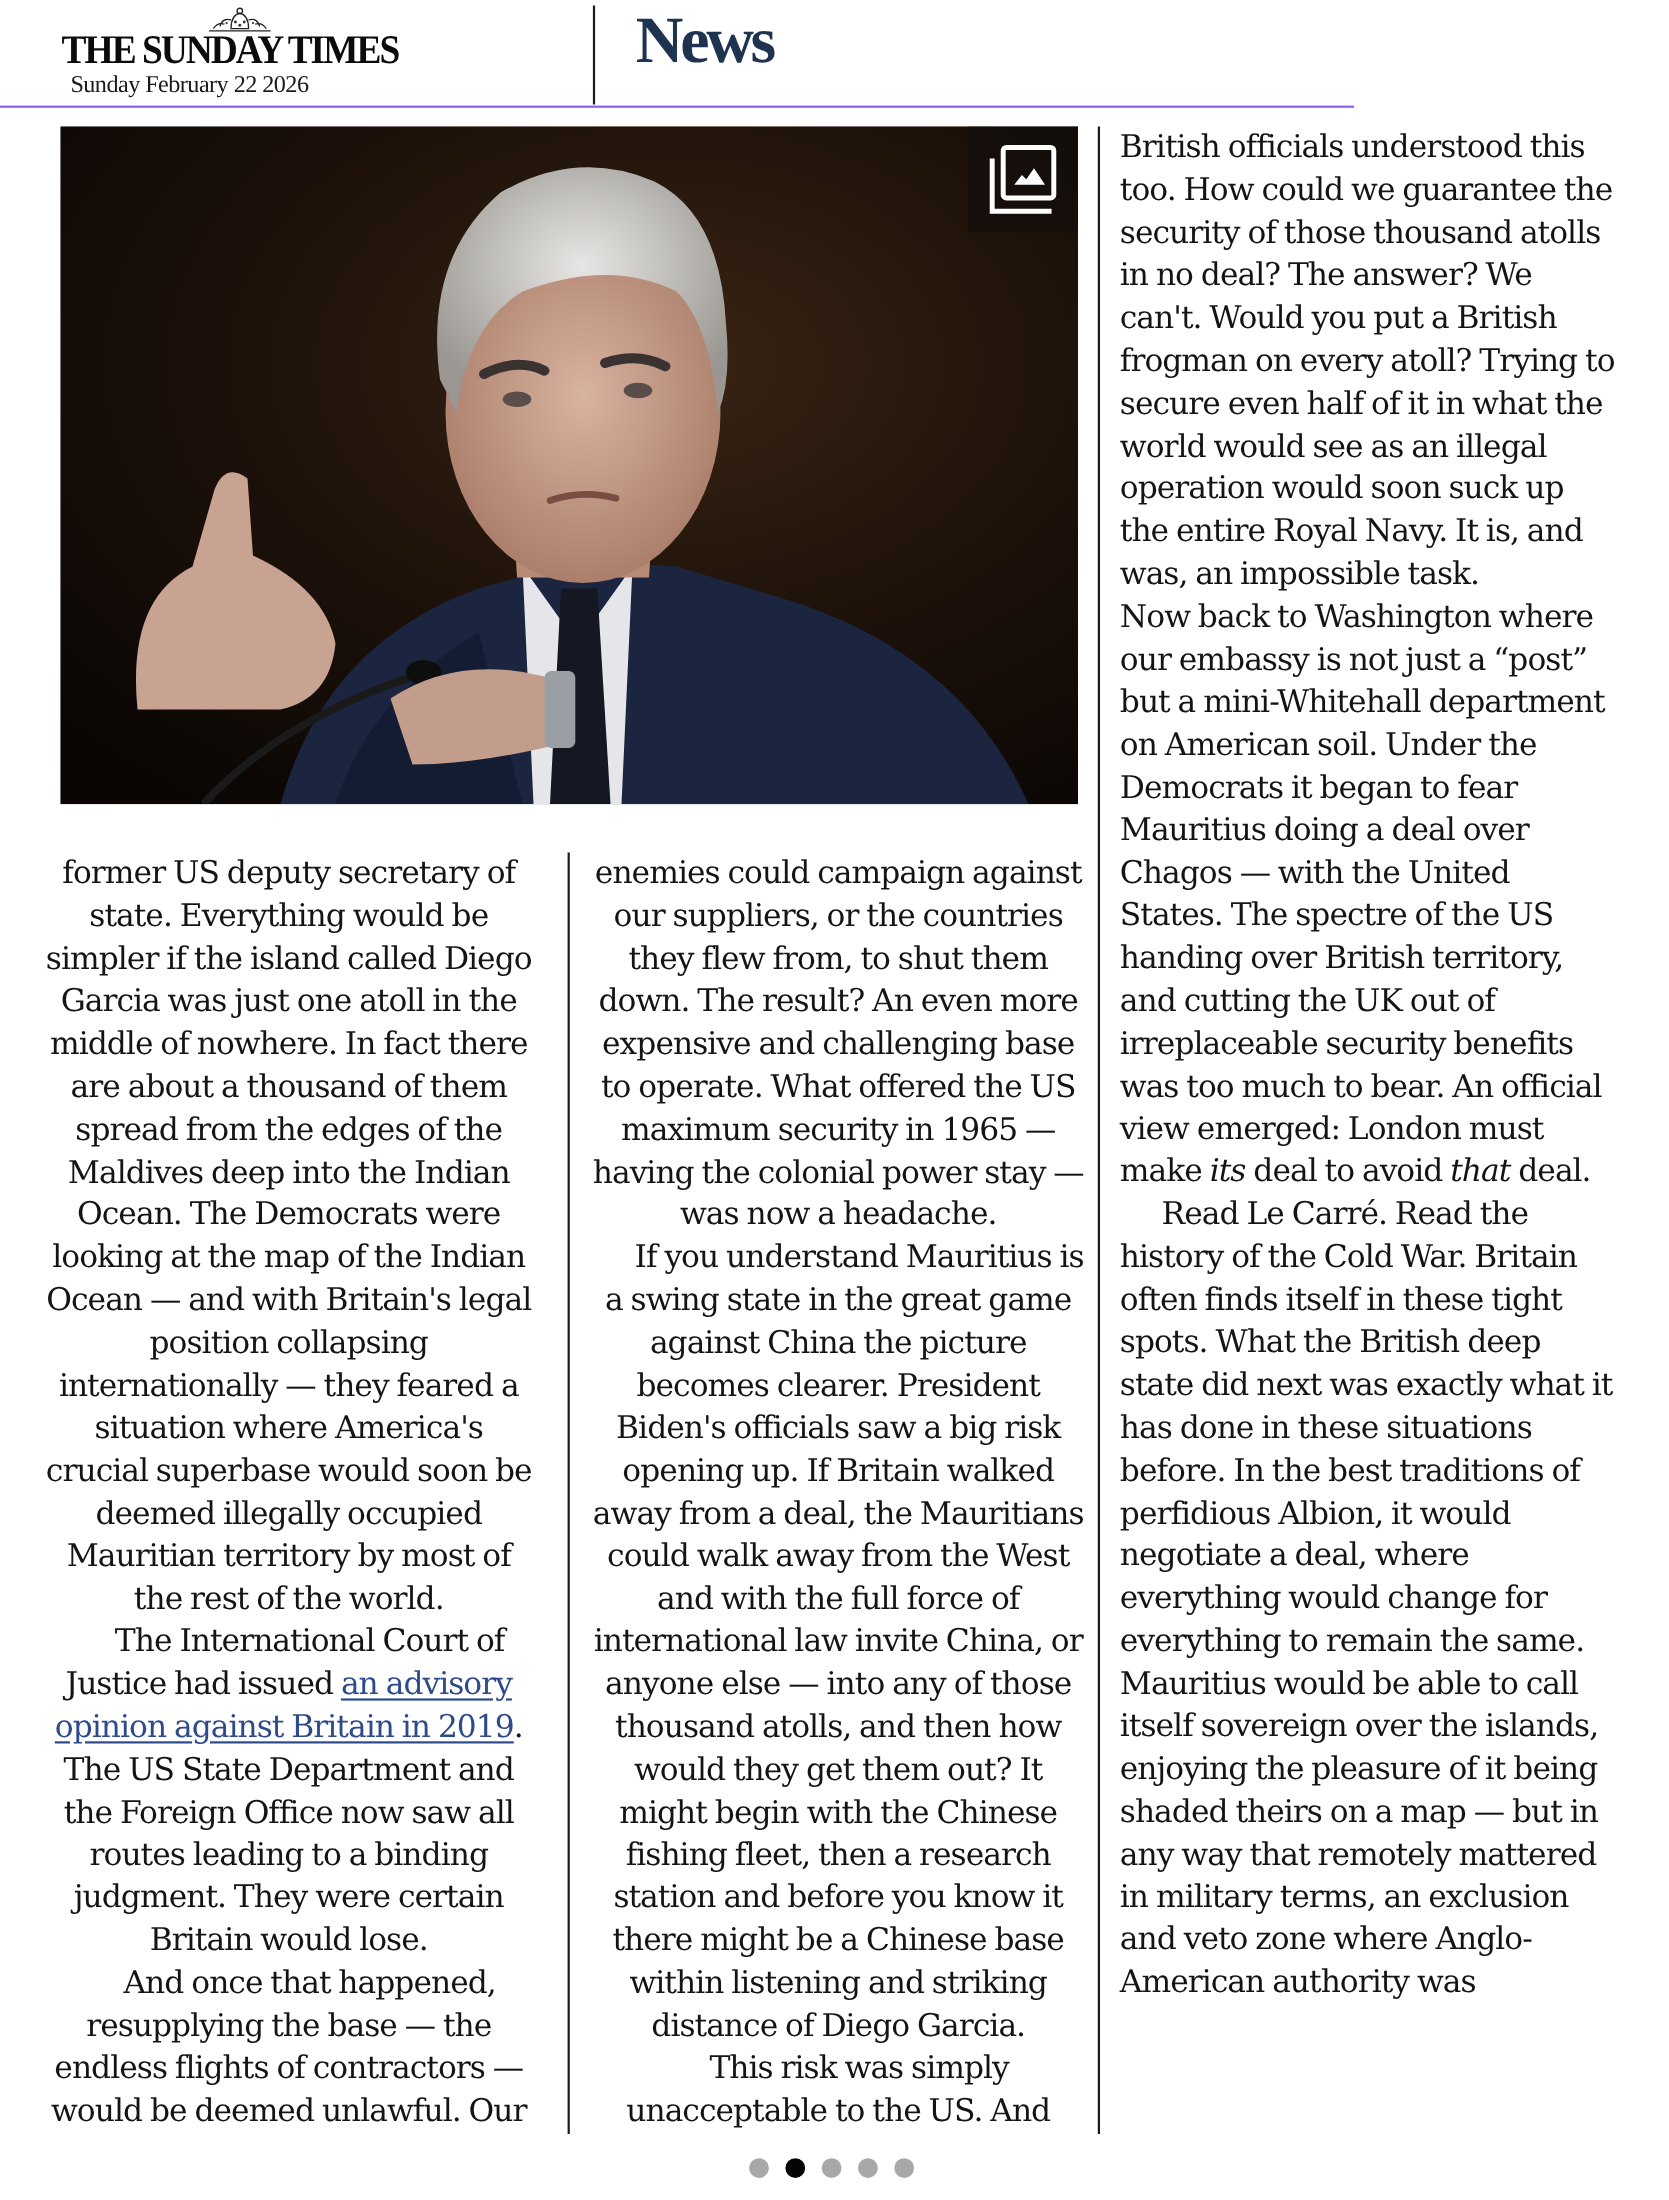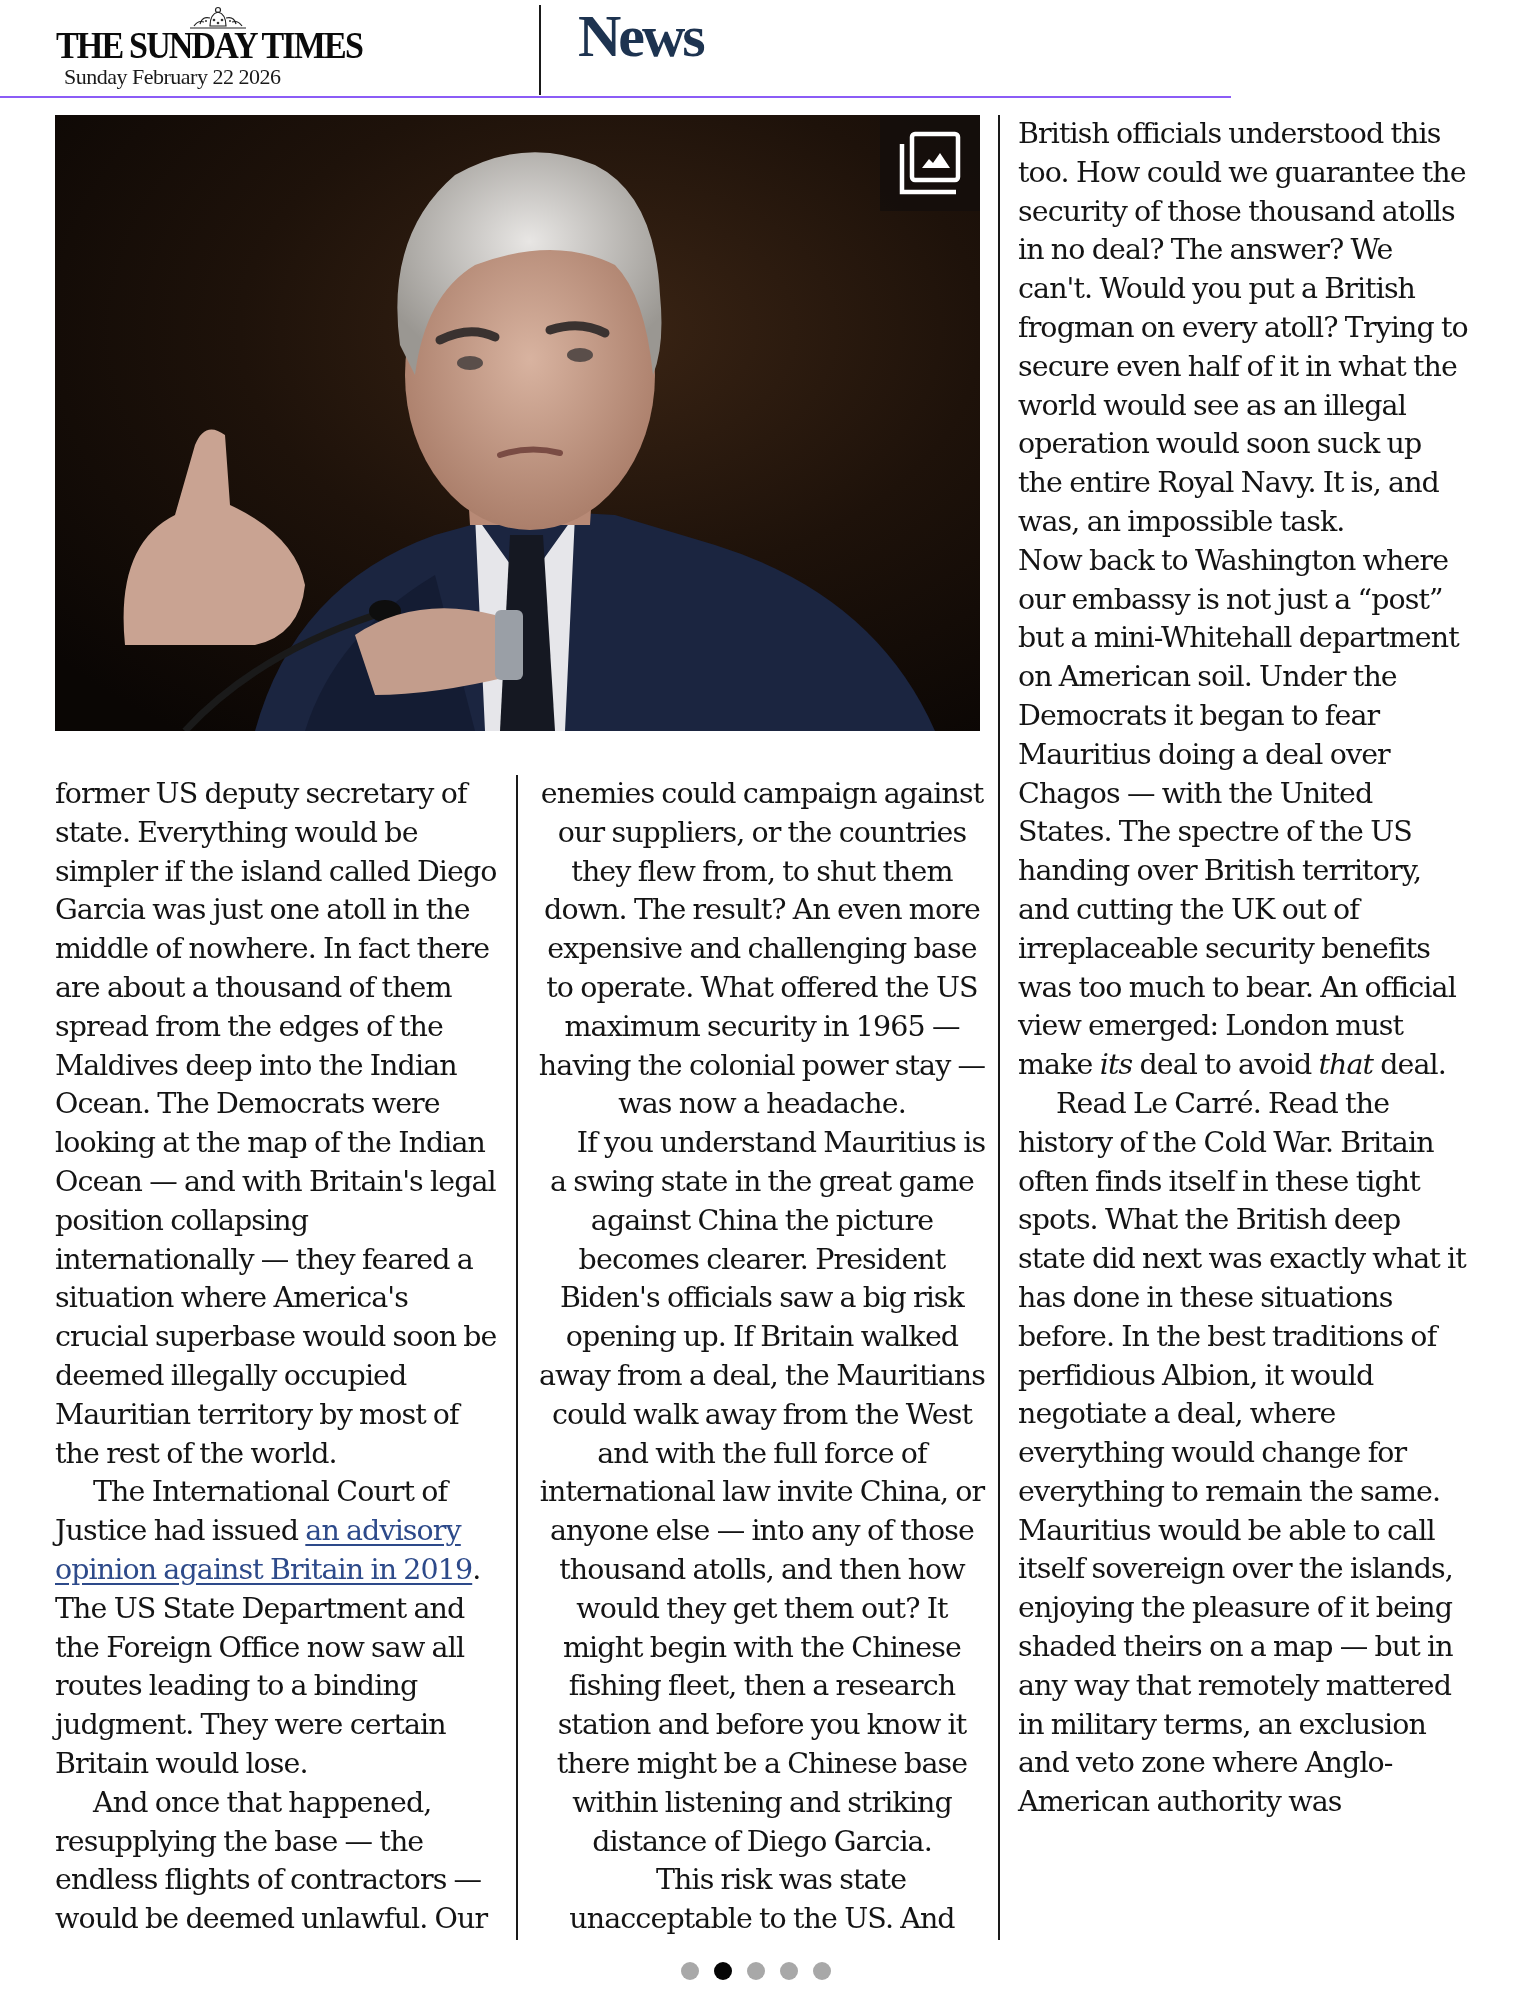--- a/index.html
+++ b/index.html
@@ -18,21 +18,21 @@
   .photo svg.scene { position: absolute; left: 0; top: 0; width: 925px; height: 616px; }
   .gallery-btn { position: absolute; right: 0; top: 0; width: 100px; height: 96px; background: rgba(20,14,12,0.85); display: flex; align-items: center; justify-content: center; cursor: pointer; }
   .caption { position: absolute; left: 0; top: 536px; width: 460px; height: 80px; background: rgba(240,240,240,0.88); }
   .caption-name { position: absolute; left: 12px; top: 12px; font-family: "Liberation Sans", sans-serif; font-weight: bold; font-size: 23px; color: #111; }
   .caption-credit { position: absolute; left: 12px; top: 48px; font-family: "Liberation Sans", sans-serif; font-size: 17px; color: #1a1a1a; letter-spacing: -0.5px; }
 
   
   .col { position: absolute; font-size: 28.5px; line-height: 38.8px; color: #141414; font-family: "DejaVu Serif", serif; letter-spacing: -0.9px; word-spacing: -1px; }
   .col p { margin: 0; }
   .col p.indent { text-indent: 38px; }
-  .col-left { left: 55px; top: 775px; width: 445px; }
+  .col-left { left: 40px; top: 775px; width: 445px; text-align: center; }
   .col-mid { left: 537px; top: 775px; width: 450px; text-align: center; }
   .col-right { left: 1018px; top: 115px; width: 450px; }
   .col-rule { position: absolute; width: 2px; background: #1a1a1a; }
   .rule-mid { left: 516px; top: 775px; height: 1165px; }
   .rule-right { left: 998px; top: 115px; height: 1825px; }
 
   .subhead { margin: 20px 0 14px 0 !important; font-family: "DejaVu Serif", serif; font-weight: bold; font-size: 33px; line-height: 36px; letter-spacing: -1.6px; color: #111; }
   .inline-link { color: #2d4a8a; text-decoration: underline; text-underline-offset: 4px; cursor: pointer; }
   em { font-style: italic; }
 
@@ -129,21 +129,21 @@
 
 <article class="col col-left">
   <p>former US deputy secretary of state. Everything would be simpler if the island called Diego Garcia was just one atoll in the middle of nowhere. In fact there are about a thousand of them spread from the edges of the Maldives deep into the Indian Ocean. The Democrats were looking at the map of the Indian Ocean — and with Britain's legal position collapsing internationally — they feared a situation where America's crucial superbase would soon be deemed illegally occupied Mauritian territory by most of the rest of the world.</p>
   <p class="indent"><span>The International Court of Justice had issued </span><a class="inline-link">an advisory opinion against Britain in 2019</a><span>. The US State Department and the Foreign Office now saw all routes leading to a binding judgment. They were certain Britain would lose.</span></p>
   <p class="indent">And once that happened, resupplying the base — the endless flights of contractors — would be deemed unlawful. Our</p>
 </article>
 
 <article class="col col-mid">
   <p>enemies could campaign against our suppliers, or the countries they flew from, to shut them down. The result? An even more expensive and challenging base to operate. What offered the US maximum security in 1965 — having the colonial power stay — was now a headache.</p>
   <p class="indent">If you understand Mauritius is a swing state in the great game against China the picture becomes clearer. President Biden's officials saw a big risk opening up. If Britain walked away from a deal, the Mauritians could walk away from the West and with the full force of international law invite China, or anyone else — into any of those thousand atolls, and then how would they get them out? It might begin with the Chinese fishing fleet, then a research station and before you know it there might be a Chinese base within listening and striking distance of Diego Garcia.</p>
-  <p class="indent">This risk was state unacceptable to the US. And</p>
+  <p class="indent">This risk was simply unacceptable to the US. And</p>
 </article>
 
 <article class="col col-right">
   <p>British officials understood this too. How could we guarantee the security of those thousand atolls in no deal? The answer? We can't. Would you put a British frogman on every atoll? Trying to secure even half of it in what the world would see as an illegal operation would soon suck up the entire Royal Navy. It is, and was, an impossible task.</p>
   <p><span>Now back to Washington where our embassy is not just a “post” but a mini-Whitehall department on American soil. Under the Democrats it began to fear Mauritius doing a deal over Chagos — with the United States. The spectre of the US handing over British territory, and cutting the UK out of irreplaceable security benefits was too much to bear. An official view emerged: London must make </span><em>its</em><span> deal to avoid </span><em>that</em><span> deal.</span></p>
   <p class="indent">Read Le Carré. Read the history of the Cold War. Britain often finds itself in these tight spots. What the British deep state did next was exactly what it has done in these situations before. In the best traditions of perfidious Albion, it would negotiate a deal, where everything would change for everything to remain the same. Mauritius would be able to call itself sovereign over the islands, enjoying the pleasure of it being shaded theirs on a map — but in any way that remotely mattered in military terms, an exclusion and veto zone where Anglo-American authority was</p>
 </article>
 
 <nav class="pager">
   <div class="dot"></div>

